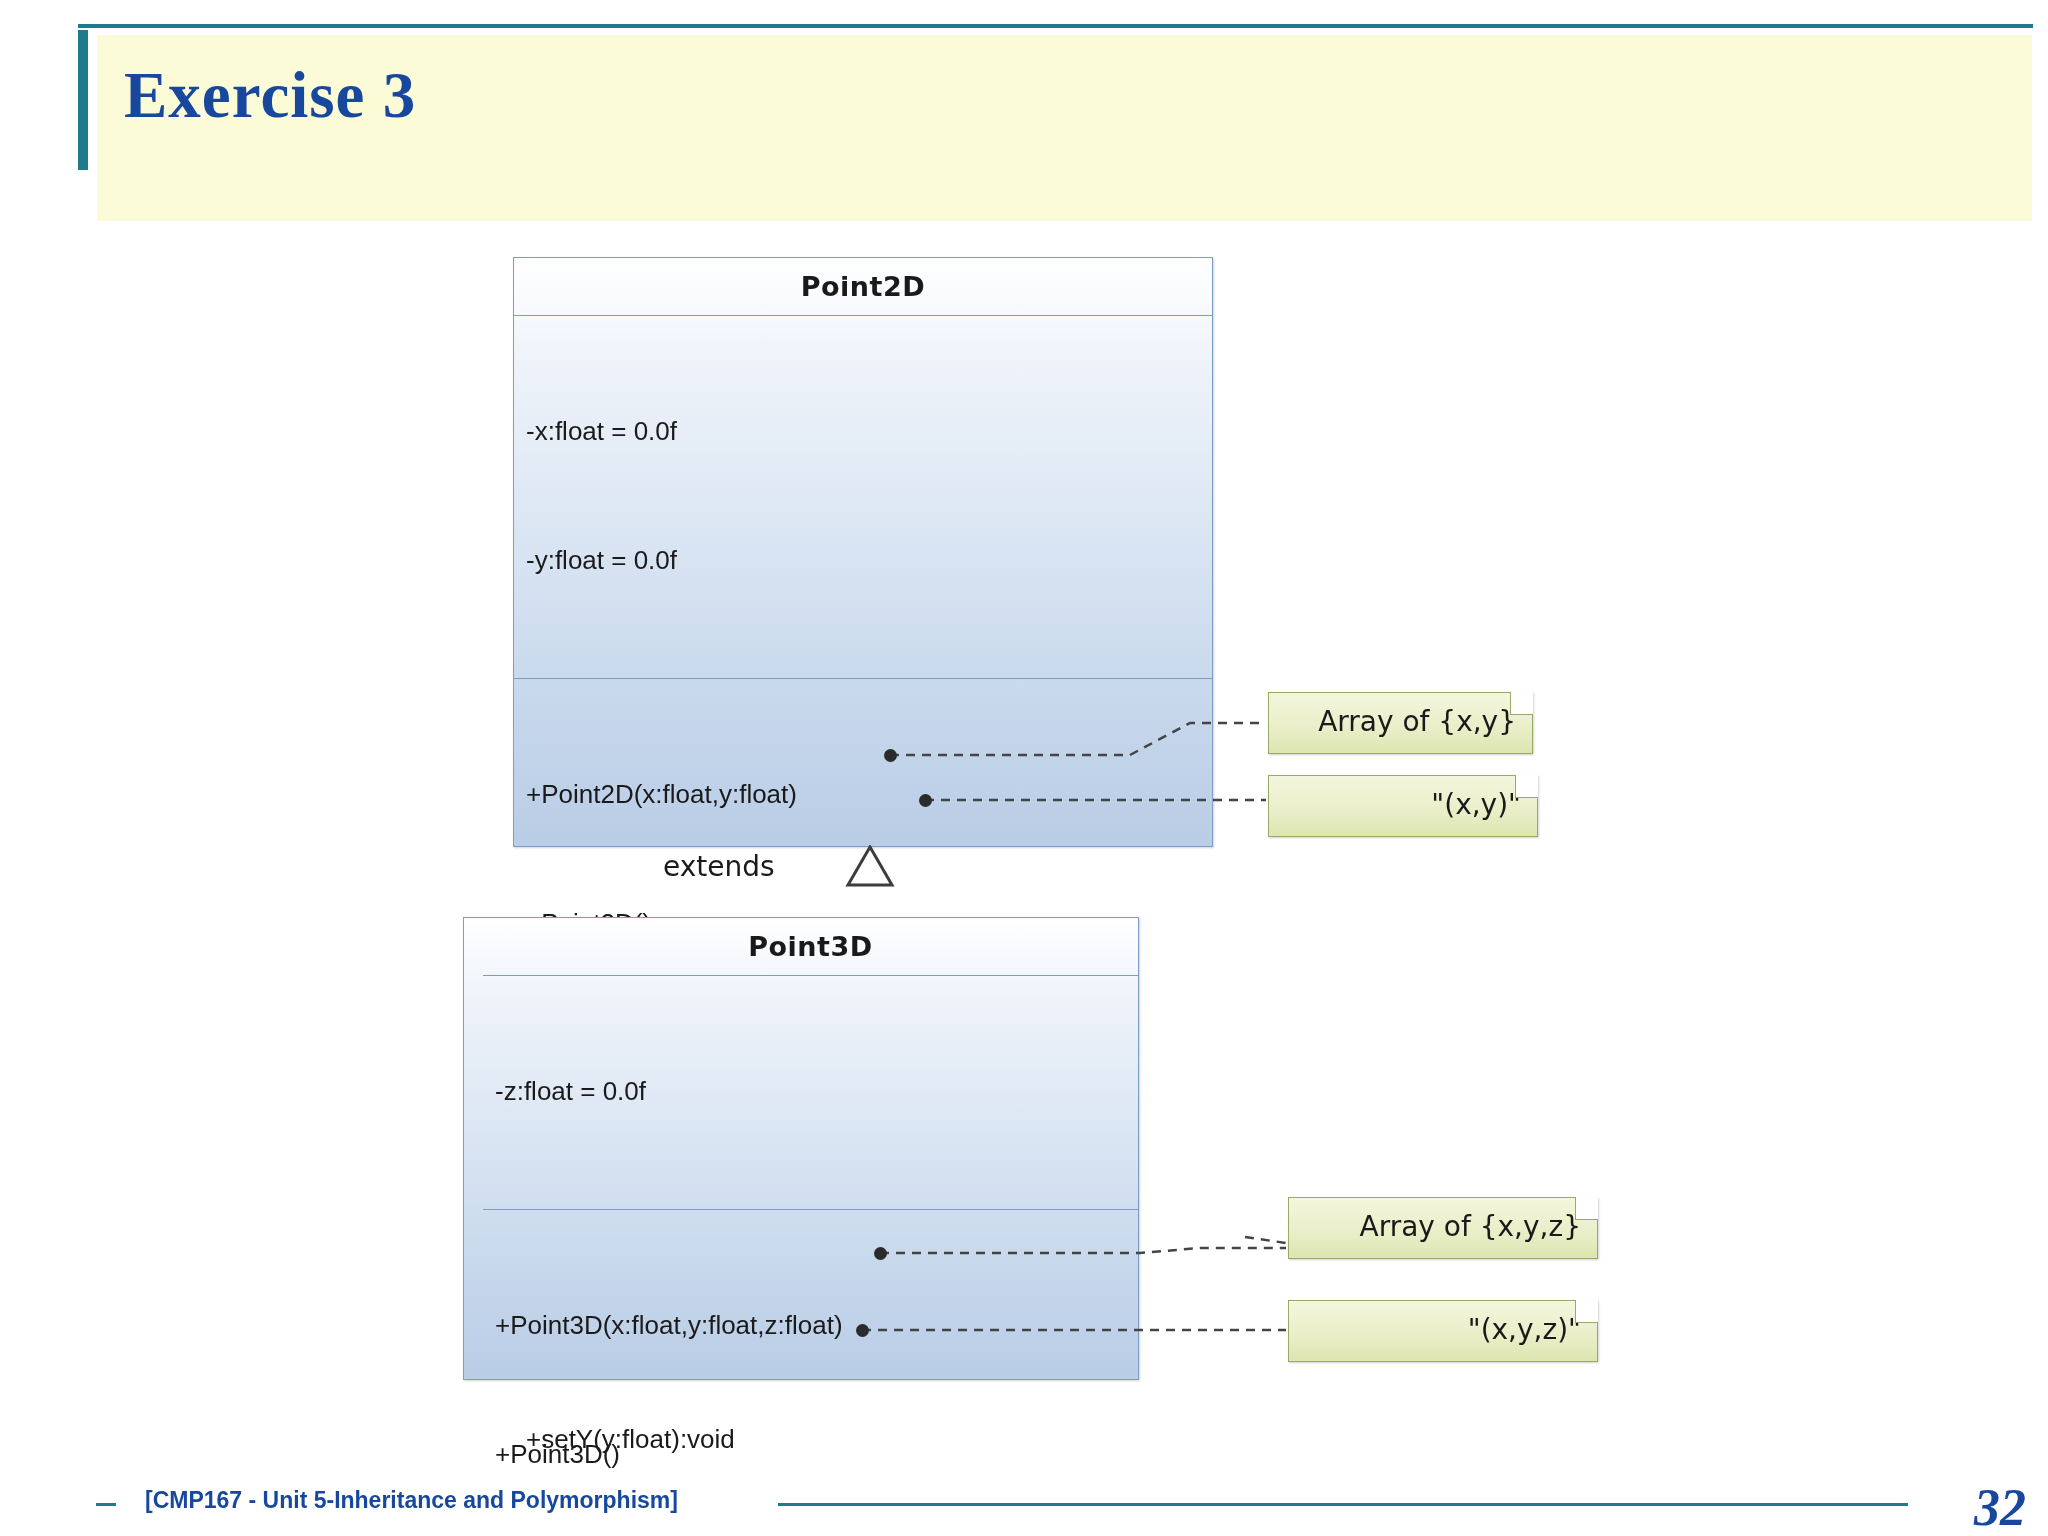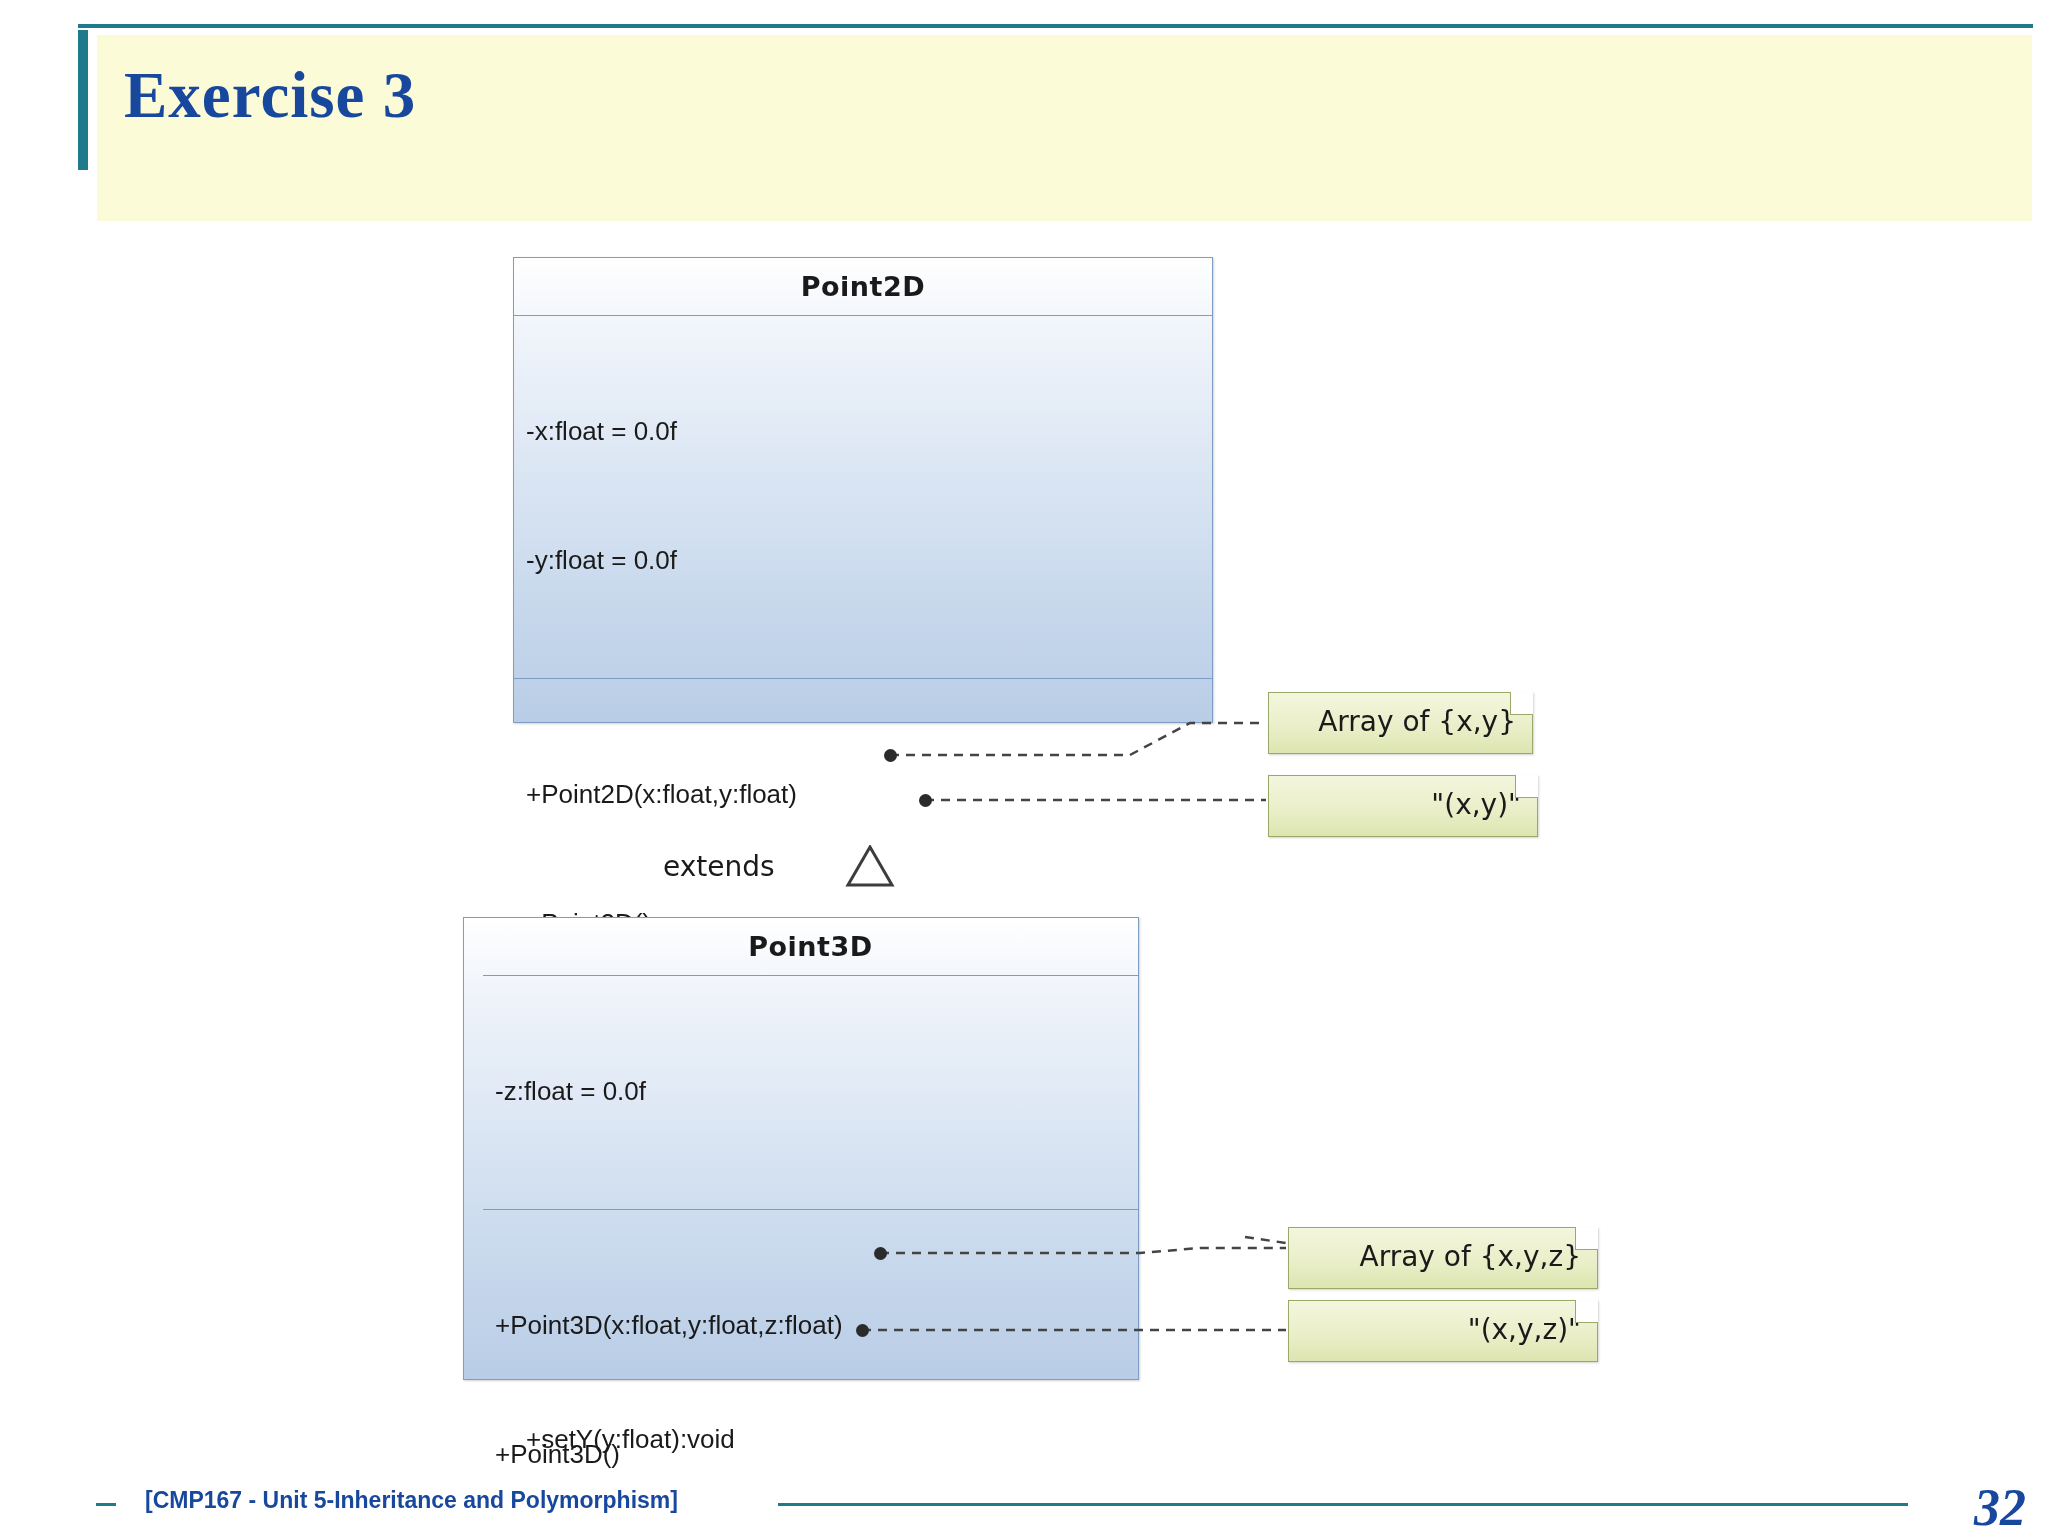--- a/index.html
+++ b/index.html
@@ -79,21 +79,21 @@
     white-space: pre;
   }
   .uml-attrs {
     border-bottom: 1px solid #7d9dc4;
   }
 
   #class-point2d {
     left: 513px;
     top: 257px;
     width: 700px;
-    height: 466px;
+    height: 590px;
   }
   #class-point3d {
     left: 463px;
     top: 917px;
     width: 676px;
     height: 463px;
     padding-left: 19px;
   }
 
   
@@ -141,21 +141,21 @@
     right: -1px;
     top: -1px;
     width: 22px;
     height: 22px;
     background: #ffffff;
     border-left: 1px solid #9aa86a;
     border-bottom: 1px solid #9aa86a;
   }
   #note-arrxy   { left: 1268px; top: 692px;  width: 265px; height: 62px; }
   #note-strxy   { left: 1268px; top: 775px;  width: 270px; height: 62px; }
-  #note-arrxyz  { left: 1288px; top: 1227px; width: 310px; height: 62px; }
+  #note-arrxyz  { left: 1288px; top: 1197px; width: 310px; height: 62px; }
   #note-strxyz  { left: 1288px; top: 1300px; width: 310px; height: 62px; }
 
   
   .conn {
     position: absolute;
   }
   .dot {
     position: absolute;
     width: 13px;
     height: 13px;

